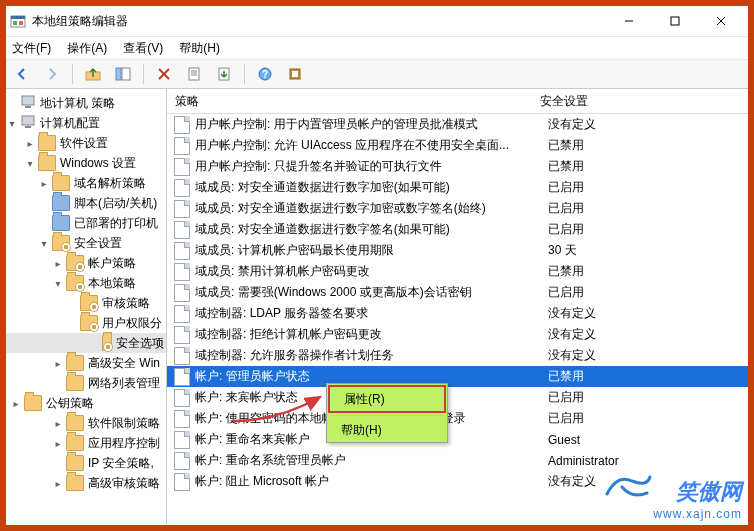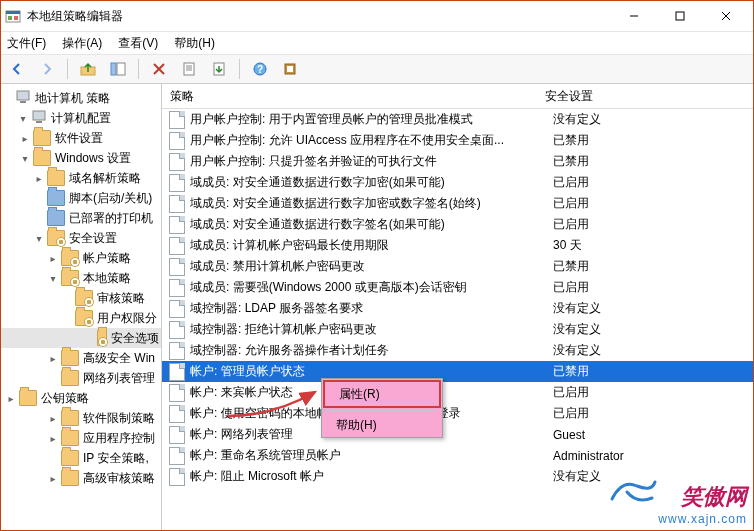--- a/index.html
+++ b/index.html
@@ -1,16 +1,16 @@
 <!DOCTYPE html>
 <html><head>
 <meta charset="utf-8">
 <style>
   html,body{margin:0;padding:0;font-family:"Microsoft YaHei","Segoe UI",sans-serif;font-size:12px;color:#000;background:#fff;}
-  .window{width:754px;height:531px;border:1px solid #c2410c;box-sizing:border-box;display:flex;flex-direction:column;position:relative;background:#fff;}
+  .window{width:754px;height:531px;border:6px solid #c2410c;box-sizing:border-box;display:flex;flex-direction:column;position:relative;background:#fff;}
   .titlebar{height:30px;display:flex;align-items:center;padding:0 4px;border-bottom:1px solid #e5e5e5;}
   .title-icon{width:16px;height:16px;margin-right:6px;display:inline-block;}
   .title-text{flex:1;}
   .win-controls{display:flex;gap:0;}
   .win-btn{width:46px;height:30px;display:flex;align-items:center;justify-content:center;}
   .win-btn svg{width:10px;height:10px;}
   .menubar{height:22px;display:flex;align-items:center;padding:0 6px;gap:16px;border-bottom:1px solid #e5e5e5;}
   .menubar span{cursor:default;}
   .toolbar{height:28px;display:flex;align-items:center;padding:0 4px;gap:6px;border-bottom:1px solid #ccc;background:#f7f7f7;}
   .tool{width:22px;height:22px;display:flex;align-items:center;justify-content:center;border:1px solid transparent;border-radius:2px;}
@@ -35,27 +35,27 @@
   .col.policy{flex:1;}
   .col.setting{width:200px;}
   .rows{flex:1;overflow:auto;}
   .row{height:21px;display:flex;align-items:center;}
   .row.sel{background:#1a6fd8;color:#fff;}
   .row-icon{width:18px;display:flex;justify-content:center;margin-left:6px;margin-right:4px;}
   .doc-icon{width:14px;height:16px;background:#fff;border:1px solid #9aa7b3;position:relative;}
   .doc-icon::after{content:"";position:absolute;right:-1px;top:-1px;width:5px;height:5px;background:#cfd8e0;border-left:1px solid #9aa7b3;border-bottom:1px solid #9aa7b3;}
   .row .policy-text{flex:1;white-space:nowrap;overflow:hidden;text-overflow:ellipsis;}
   .row .setting-text{width:200px;padding-left:8px;}
-  .context-menu{position:absolute;left:320px;top:377px;width:120px;background:#f9a8d4;border:1px solid #a0a0a0;box-shadow:2px 2px 4px rgba(0,0,0,0.25);z-index:10;}
+  .context-menu{position:absolute;left:320px;top:377px;width:120px;background:#bef264;border:1px solid #a0a0a0;box-shadow:2px 2px 4px rgba(0,0,0,0.25);z-index:10;}
   .context-item{height:24px;display:flex;align-items:center;padding:0 14px;}
   .context-item.emph{border:2px solid #d23b3b;margin:1px;}
   .context-sep{height:1px;background:#c8c8c8;margin:2px 4px;}
   .arrow-annot{position:absolute;left:222px;top:385px;pointer-events:none;z-index:9;}
   .watermark{position:absolute;right:6px;bottom:4px;text-align:right;pointer-events:none;}
-  .watermark .brand{font-size:22px;font-style:italic;font-weight:bold;color:#be185d;}
+  .watermark .brand{font-size:22px;font-style:italic;font-weight:bold;color:#3b82f6;}
   .watermark .url{font-size:12px;color:#2f7fd1;letter-spacing:1px;}
   .tree-container{overflow:hidden;}
 </style>
 </head>
 <body>
 
 <div class="window">
 
   <div class="titlebar">
     <span class="title-icon">
@@ -158,21 +158,21 @@
 
     <div class="tree tree-container">
       <div class="tree-row" style="padding-left:0px">
           <span class="caret none"></span>
           <span><svg width="16" height="14" viewBox="0 0 16 14">
               <rect x="2" y="1" width="12" height="9" fill="#cfd8e0" stroke="#888"></rect>
               <rect x="5" y="11" width="6" height="2" fill="#888"></rect>
             </svg></span>
           <span class="node-label">地计算机 策略</span>
         </div>
-      <div class="tree-row" style="padding-left:16px">
+      <div class="tree-row" style="padding-left:0">
           <span class="caret open"></span>
           <span><svg width="16" height="14" viewBox="0 0 16 14">
               <rect x="2" y="1" width="12" height="9" fill="#cfd8e0" stroke="#888"></rect>
               <rect x="5" y="11" width="6" height="2" fill="#888"></rect>
             </svg></span>
           <span class="node-label">计算机配置</span>
         </div>
       <div class="tree-row" style="padding-left:18px">
           <span class="caret closed"></span>
           <span class="folder"></span>
@@ -385,21 +385,21 @@
             <span class="row-icon">
               <span class="doc-icon"></span>
             </span>
             <span class="policy-text">帐户: 使用空密码的本地帐户只允许进行控制台登录</span>
             <span class="setting-text">已启用</span>
           </div>
           <div class="row">
             <span class="row-icon">
               <span class="doc-icon"></span>
             </span>
-            <span class="policy-text">帐户: 网络列表管理</span>
+            <span class="policy-text">帐户: 重命名来宾帐户</span>
             <span class="setting-text">Guest</span>
           </div>
           <div class="row">
             <span class="row-icon">
               <span class="doc-icon"></span>
             </span>
             <span class="policy-text">帐户: 重命名系统管理员帐户</span>
             <span class="setting-text">Administrator</span>
           </div>
           <div class="row">

